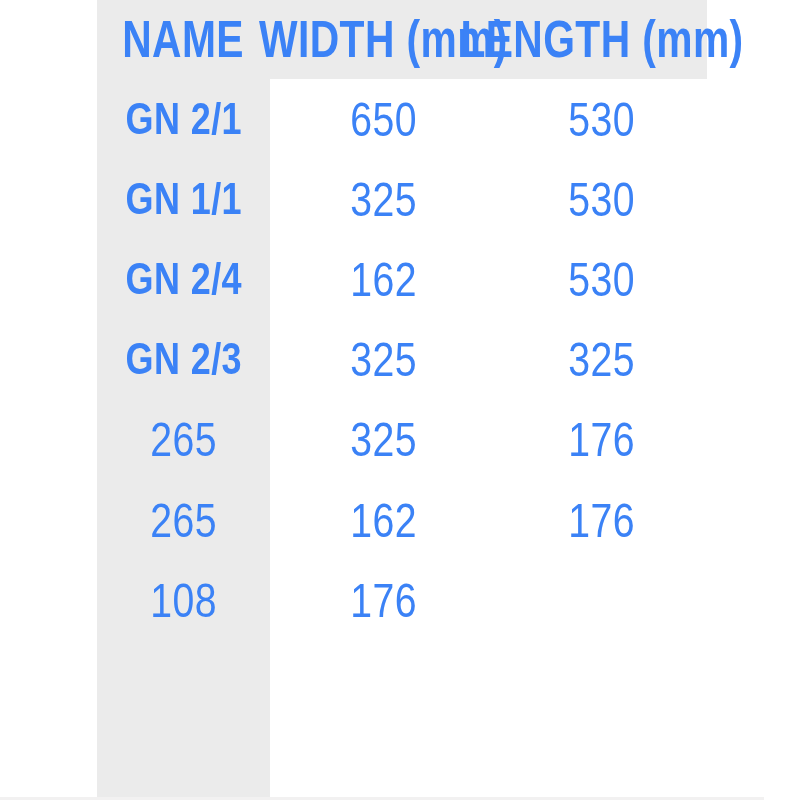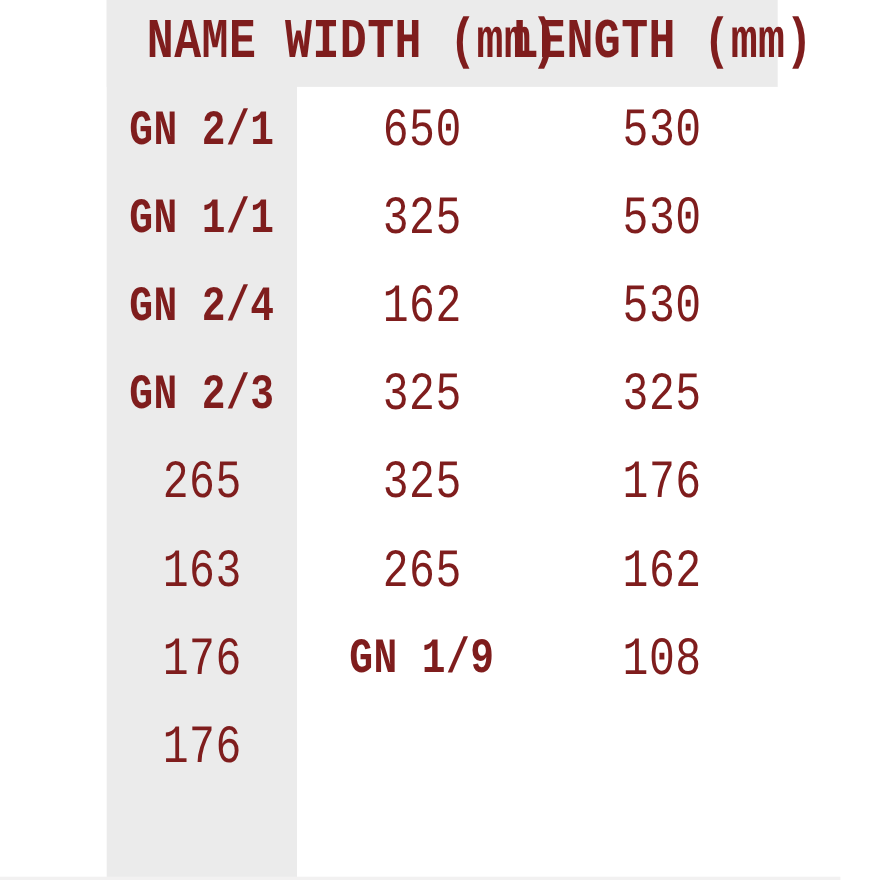--- a/index.html
+++ b/index.html
@@ -6,22 +6,22 @@
     margin: 0;
     padding: 0;
     background: #ffffff;
   }
   .sheet {
     position: relative;
     width: 764px;
     height: 800px;
     background: #ffffff;
     overflow: hidden;
-    font-family: Liberation Mono, monospace;
-    color: #7f1d1d;
+    font-family: Liberation Sans, sans-serif;
+    color: #3b82f6;
   }
   
   .name-col-bg {
     position: absolute;
     left: 97px;
     top: 0;
     width: 173px;
     height: 800px;
     background: #ebebeb;
   }
@@ -143,36 +143,30 @@
     </div>
 
     <div class="cell num">
       <span class="txt">325</span>
     </div>
     <div class="cell num">
       <span class="txt">176</span>
     </div>
 
     <div class="cell num">
-      <span class="txt">163</span>
-    </div>
-    <div class="cell num">
       <span class="txt">265</span>
     </div>
 
     <div class="cell num">
       <span class="txt">162</span>
     </div>
     <div class="cell num">
       <span class="txt">176</span>
     </div>
 
-    <div class="cell name">
-      <span class="txt">GN 1/9</span>
-    </div>
     <div class="cell num">
       <span class="txt">108</span>
     </div>
     <div class="cell num">
       <span class="txt">176</span>
     </div>
   </div>
 
   <div class="bottom-strip"></div>
 </div>

